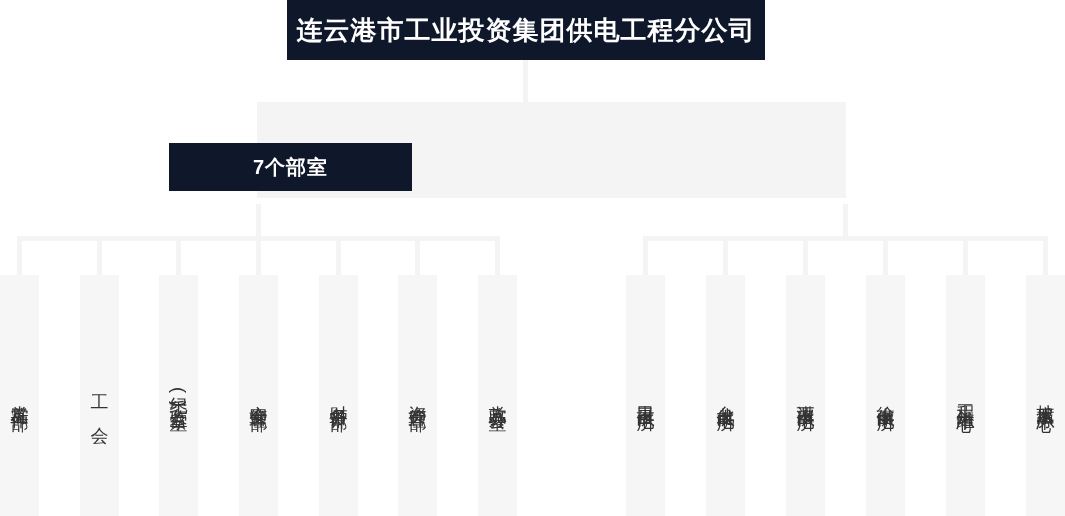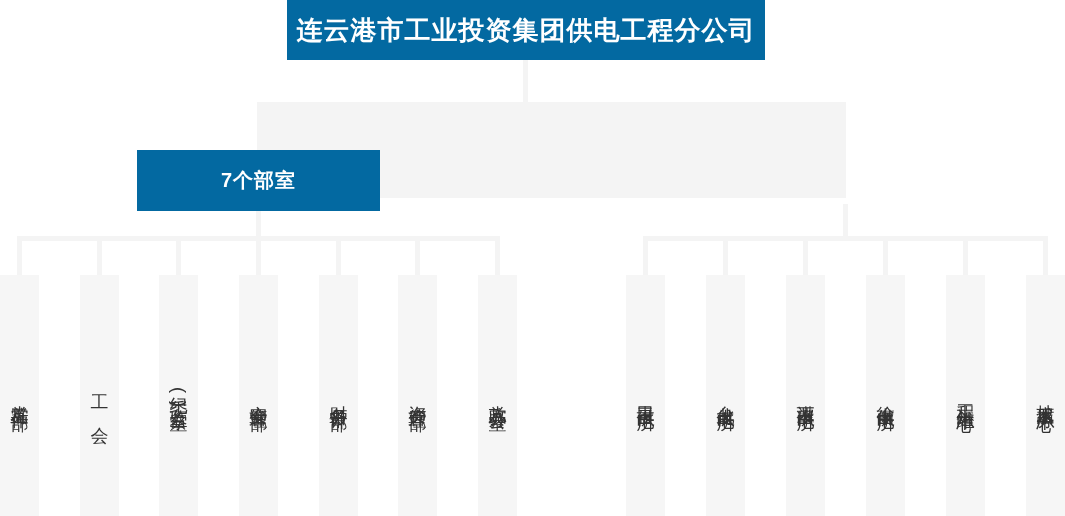--- a/index.html
+++ b/index.html
@@ -12,36 +12,37 @@
   .canvas {
     position: relative;
     width: 1065px;
     height: 516px;
     background: #ffffff;
     overflow: hidden;
   }
   
   .blue-node {
     position: absolute;
-    background: #0369a1;
+    background: #0f172a;
     color: #ffffff;
     display: flex;
     align-items: center;
     justify-content: center;
     font-weight: bold;
     text-align: center;
     letter-spacing: 1px;
   }
   .root-node {
     left: 287px; top: 0; width: 478px; height: 60px;
     font-size: 26px;
   }
   .group-node {
-    top: 150px; height: 61px;
+    top: 143px; height: 48px;
     font-size: 20px;
+    margin-left: 32px;
   }
   .group-node.left  { left: 137px; width: 243px; }
   .group-node.right { left: 725px; width: 241px; }
   
   .gray {
     position: absolute;
     background: #f4f4f4;
   }
   .band { left: 257px; top: 102px; width: 589px; height: 96px; }
   .root-stub { left: 523px; top: 60px; width: 5px; height: 43px; }

